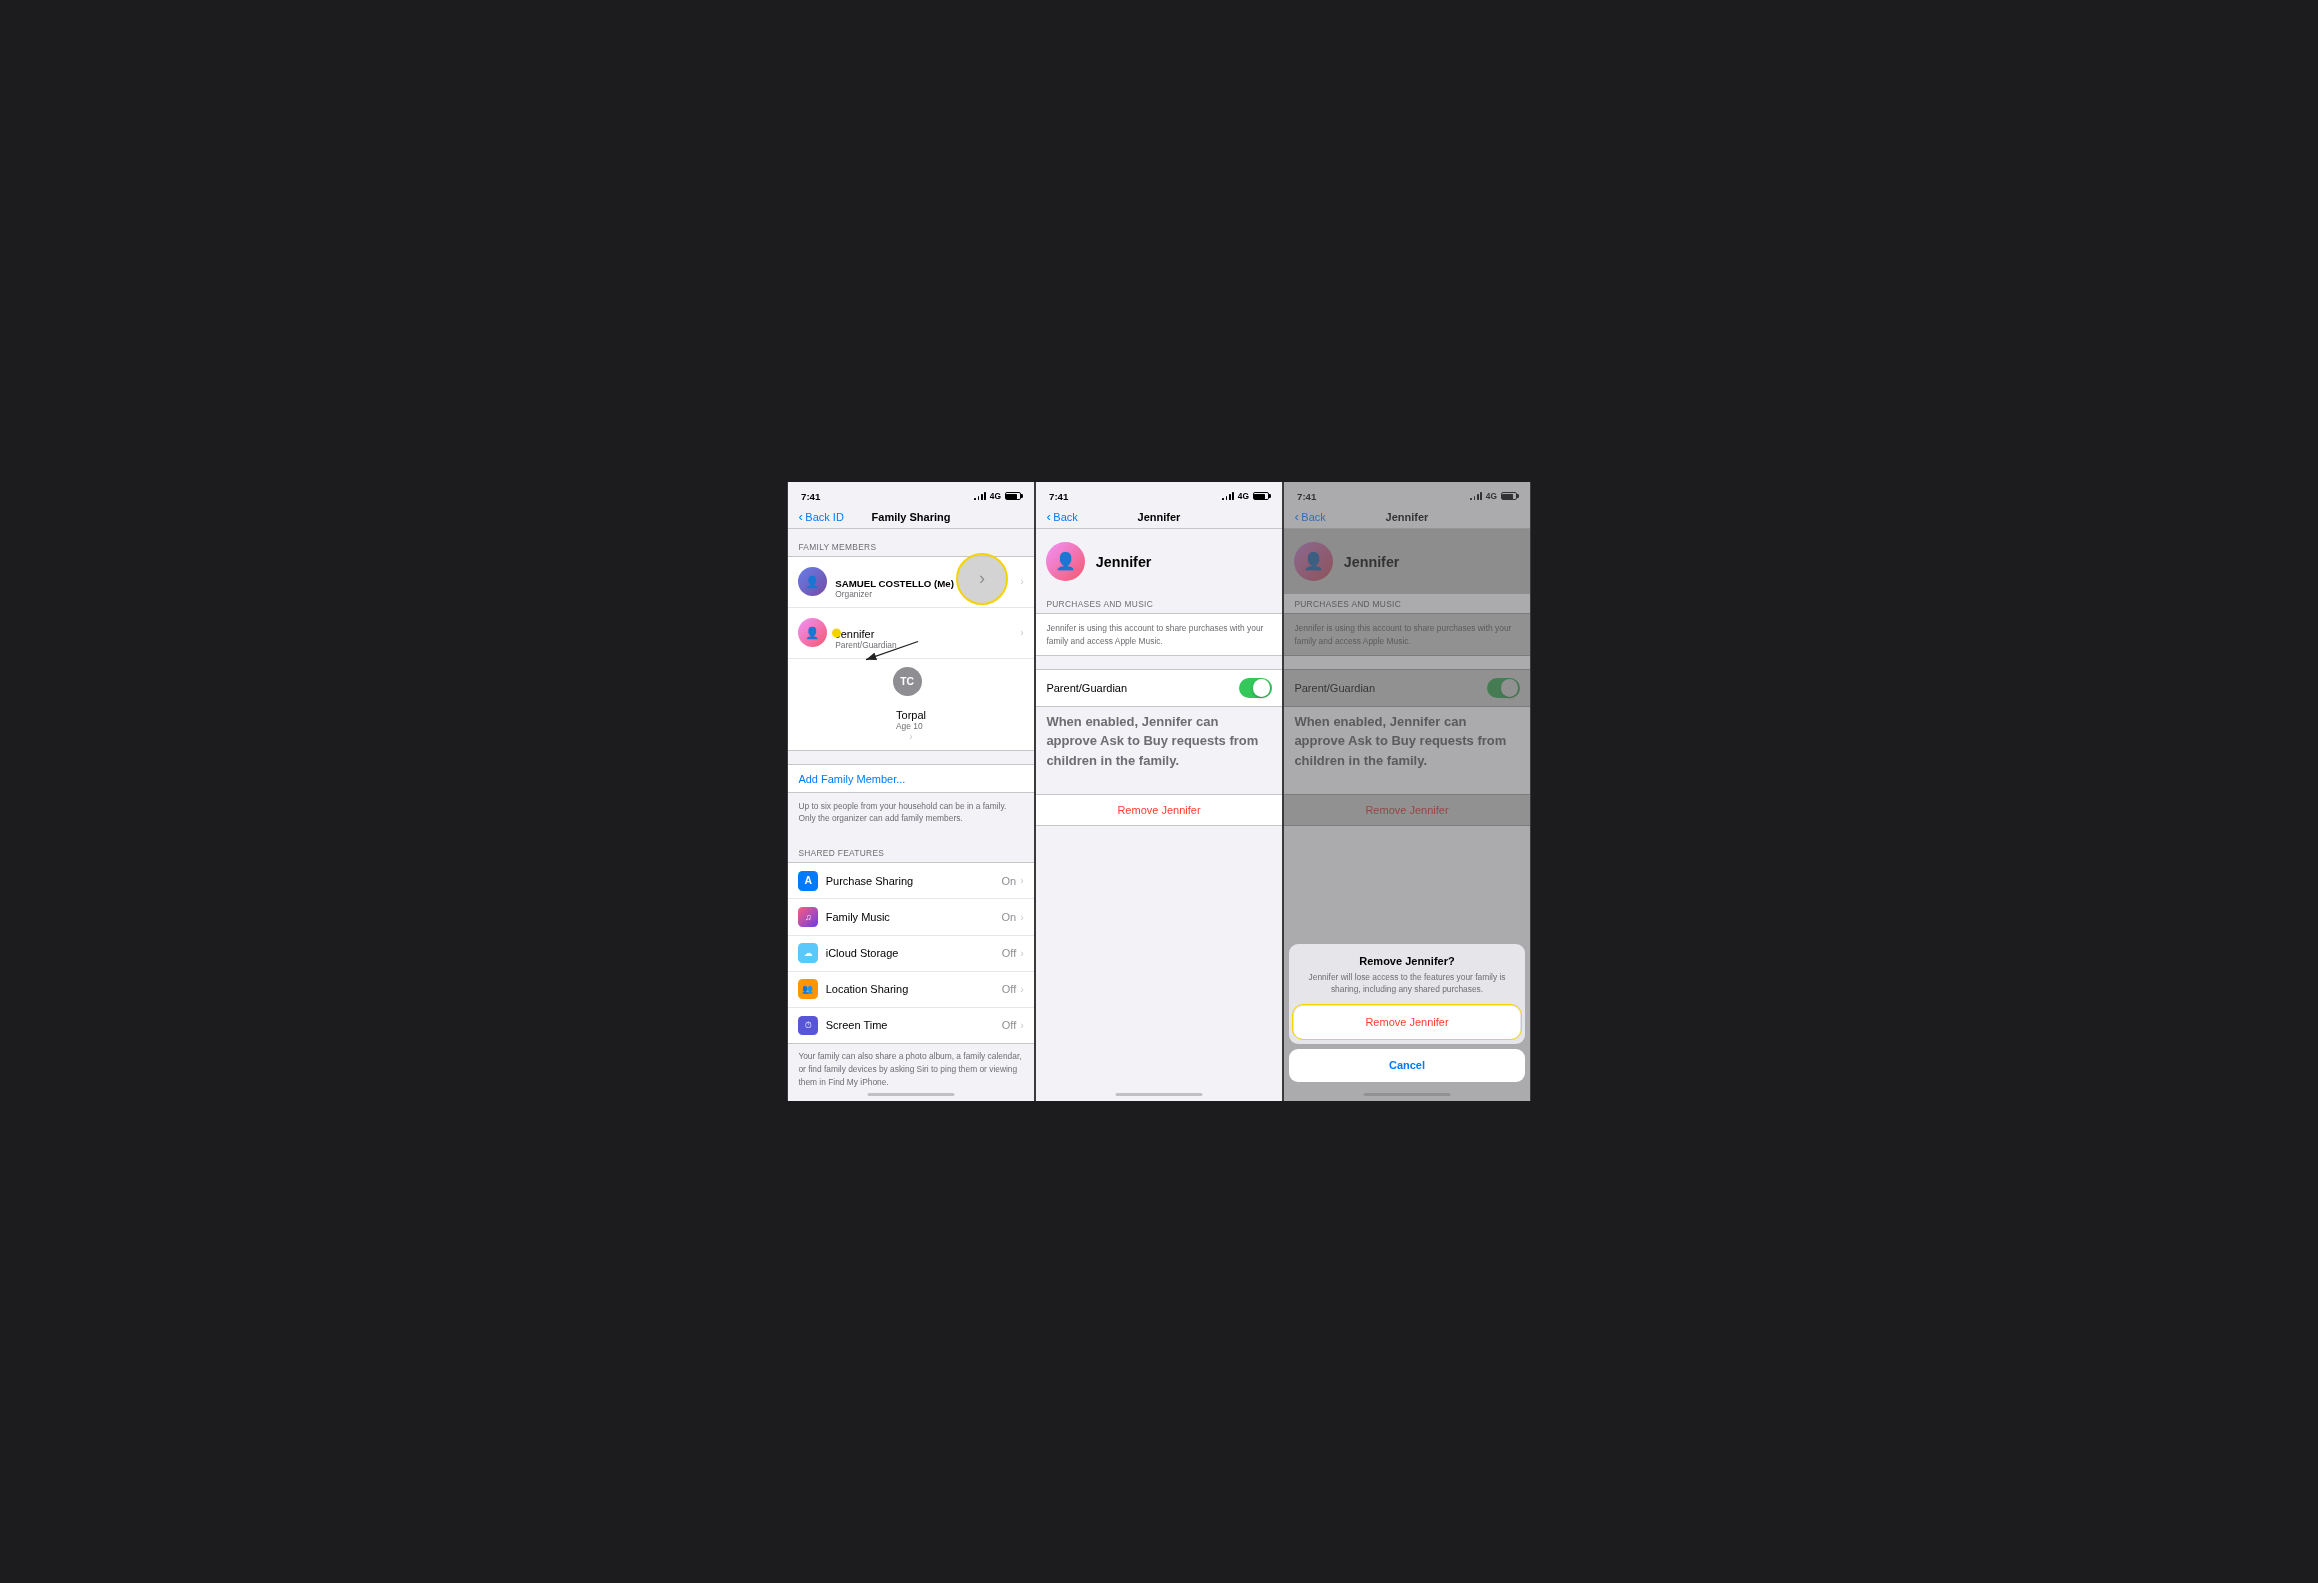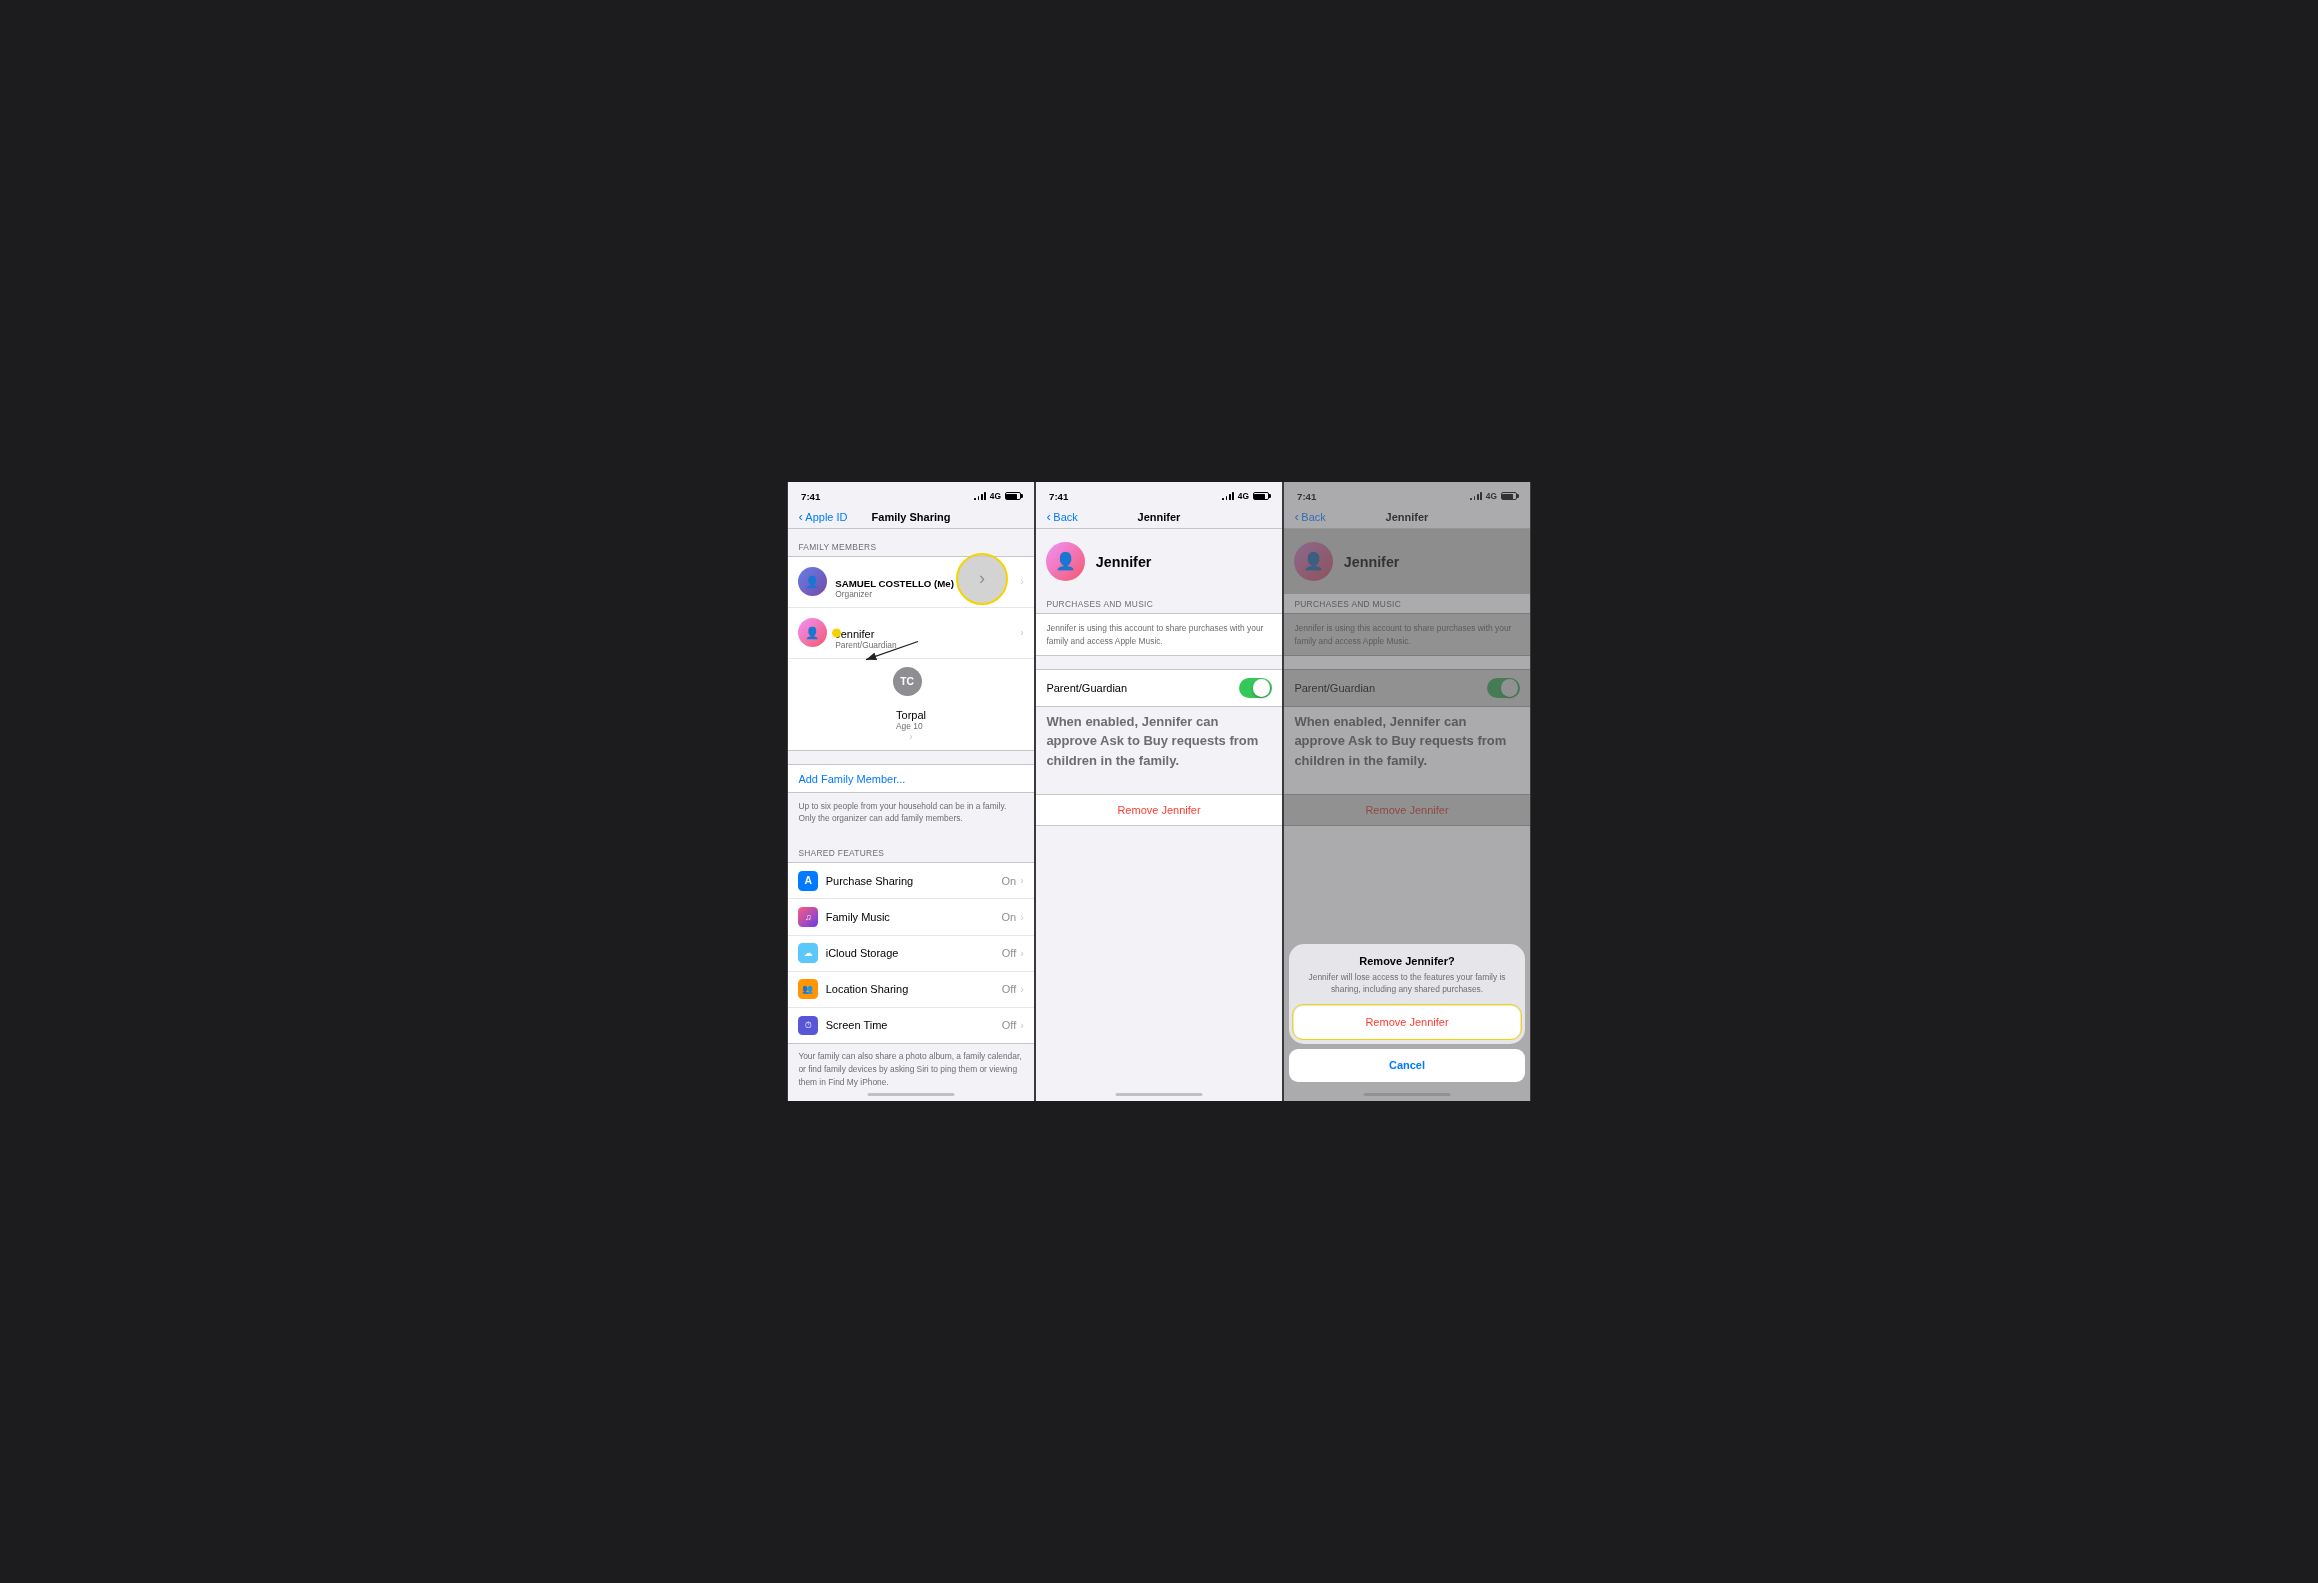--- a/index.html
+++ b/index.html
@@ -413,21 +413,21 @@
       top: 0;
       background: rgba(100, 100, 100, 0.5);
       z-index: 20;
       display: flex;
       flex-direction: column;
       justify-content: flex-end;
       padding-bottom: 19.5px;
     }
     .dialog-box {
       background: #e5e5ea;
-      border-radius: 15px;
+      border-radius: 9px;
       margin: 0 5.2px;
       overflow: hidden;
     }
     .dialog-title {
       font-size: 11px;
       font-weight: 600;
       color: #000;
       text-align: center;
       padding: 10.4px 10.4px 5.2px;
     }
@@ -488,21 +488,21 @@
         <span style="font-size:8.4px;font-weight:600;">4G</span>
         <div class="battery-icon">
           <div class="battery-fill"></div>
         </div>
       </div>
     </div>
 
     <div class="nav-bar">
       <div class="nav-back">
         <span class="nav-back-chevron">‹</span>
-        <span>Apple ID</span>
+        <span>Back ID</span>
       </div>
       <span class="nav-title">Family Sharing</span>
     </div>
 
     <div class="content">
 
       <div class="section-header">FAMILY MEMBERS</div>
 
       <div class="list-group">
 

